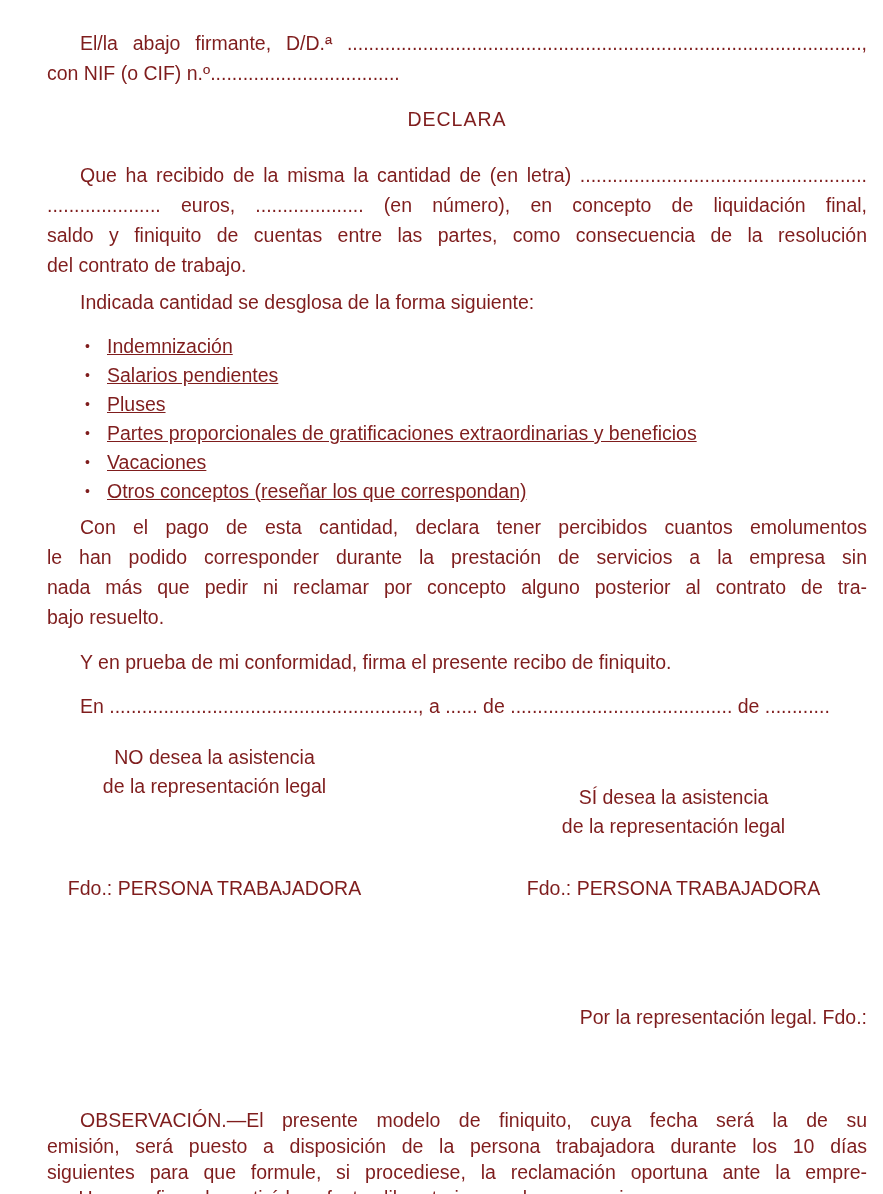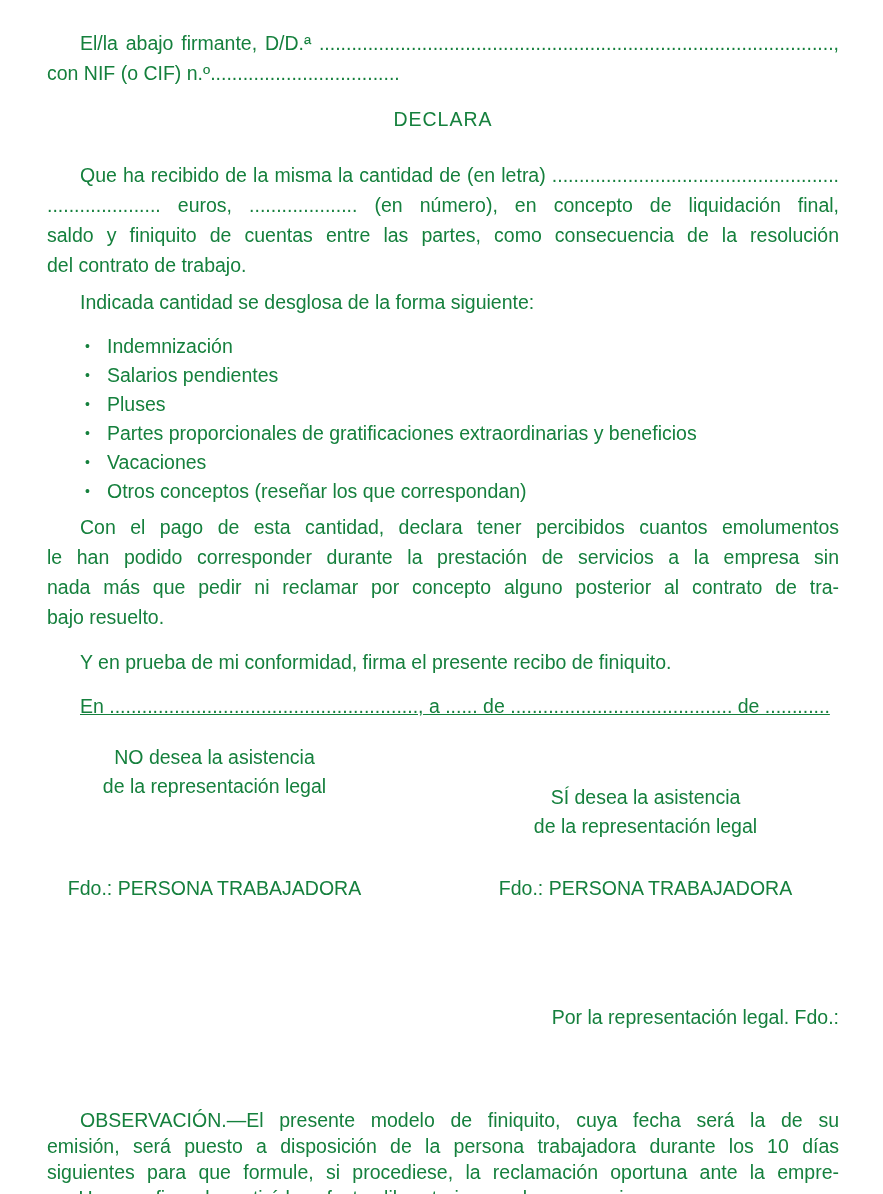--- a/index.html
+++ b/index.html
@@ -2,44 +2,44 @@
 <html><head>
 <meta charset="utf-8">
 <style>
   html,body { margin:0; padding:0; background:#888; }
   .page {
     position:relative;
     width:883px; height:1194px;
     margin:0 auto;
     background:#ffffff;
     box-sizing:border-box;
-    padding:28px 44px 0 47px;
+    padding:28px 16px 0 47px;
     font-family:"Liberation Sans","DejaVu Sans",sans-serif;
     font-size:19.5px;
     line-height:30px;
-    color:#15803d;
+    color:#7f1d1d;
     overflow:hidden;
   }
   .tline { height:30px; overflow:hidden; white-space:normal; }
   .tline.just { text-align:justify; text-align-last:justify; }
   .tline.ind { padding-left:33px; }
 
   .heading { text-align:center; margin:16px 0 26px; height:30px; letter-spacing:1px; }
 
   .p2      { margin-bottom:7px; }
   .pind    { margin-bottom:15px; }
 
   .blist   { margin-bottom:6px; }
   .b-row   { display:flex; line-height:29px; height:29px; padding-left:38px; }
   .b-dot   { width:22px; font-size:14px; }
-  .b-text  { flex:1; white-space:nowrap; overflow:hidden; }
+  .b-text  { flex:1; white-space:nowrap; overflow:hidden;text-decoration:underline; }
 
   .pcon    { margin-bottom:15px; }
   .pprueba { margin-bottom:14px; }
-  .pdate   { margin-bottom:22px;text-decoration:underline; }
+  .pdate   { margin-bottom:22px; }
 
   .sig-row { display:flex; }
   .sig-col { width:335px; text-align:center; line-height:29px; }
   .sig-col.right { margin-left:auto; margin-right:26px;margin-top:40px; }
   .sig-col div { height:29px; overflow:hidden; }
 
   .fdo-row { display:flex; margin-top:32px; }
   .fdo-col { width:335px; text-align:center; white-space:nowrap; overflow:hidden; height:30px; }
   .fdo-col.right { margin-left:auto; margin-right:26px; }
 

